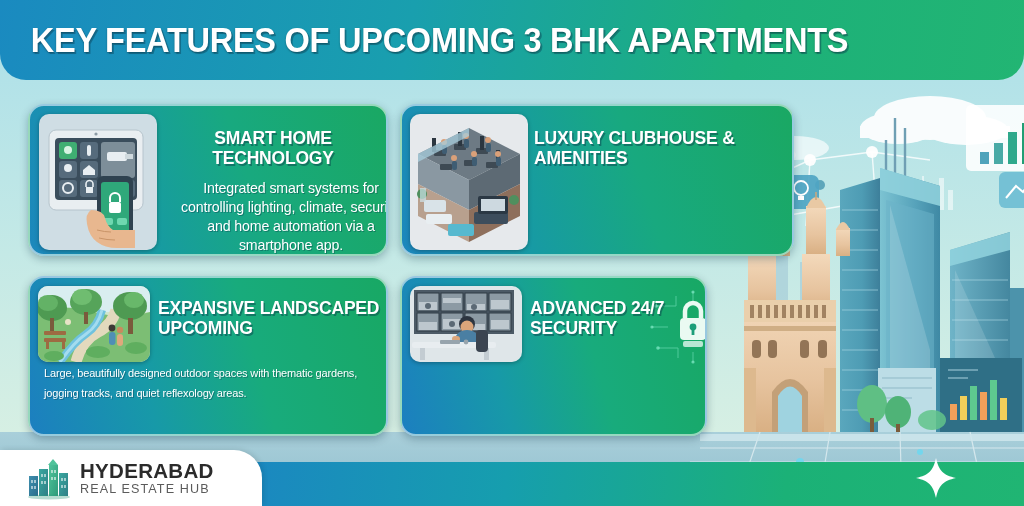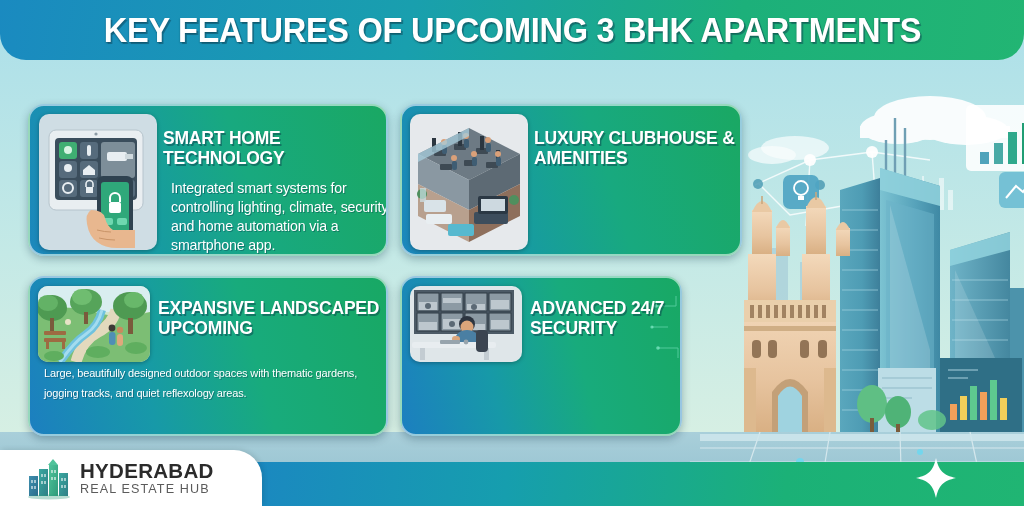--- a/index.html
+++ b/index.html
@@ -8,25 +8,25 @@
     font-family:"Liberation Sans", sans-serif;
     background:#ffffff;
     position:relative;
   }
 
   
   #bg { position:absolute; inset:0; z-index:0; }
 
   
   #header {
-    position:absolute; left:0; top:0; width:1024px; height:60px;
+    position:absolute; left:0; top:0; width:1024px; height:80px;
     background:linear-gradient(100deg,#1a8ac0 0%,#199fae 40%,#1cb07a 72%,#22b573 100%);
     border-bottom-left-radius:26px; border-bottom-right-radius:26px;
     z-index:5;
-    display:flex; align-items:center; justify-content:center;
+    display:flex; align-items:center; 
   }
   #header-title {
     color:#ffffff;
     font-size:35px;
     font-weight:bold;
     letter-spacing:-0.3px;
     font-family:"Liberation Sans Narrow","Liberation Sans",sans-serif;
     transform:scaleX(0.93);
     white-space:nowrap;
     text-shadow:2px 2px 0 rgba(10,60,80,0.40), 0 1px 2px rgba(0,0,0,0.35);
@@ -334,21 +334,21 @@
       <circle cx="1000" cy="470" r="3"></circle>
   </g>
 
   <rect x="700" y="434" width="324" height="7" fill="#cfe6ec" opacity="0.85"></rect>
 </svg>
 
 <div id="header">
   <div id="header-title">KEY FEATURES OF UPCOMING 3 BHK APARTMENTS</div>
 </div>
 
-<div class="card card-grad-a" style="left:28px; top:104px; width:360px; height:152px;">
+<div class="card card-grad-a" style="left:28px; top:104px; width:360px; height:152px;text-align:center;">
   <div class="card-img" style="left:9px; top:8px; width:118px; height:136px;">
     <svg viewBox="0 0 118 136" width="118" height="136">
       <rect width="118" height="136" fill="#cfdde4"></rect>
       <rect x="10" y="16" width="94" height="80" rx="7" fill="#e9eef1" stroke="#b6c4cc"></rect>
       <rect x="16" y="24" width="82" height="62" rx="4" fill="#3a4d5c"></rect>
       <circle cx="57" cy="20" r="1.6" fill="#8c9aa4"></circle>
       <g>
         <rect x="20" y="28" width="18" height="17" rx="3" fill="#3fae72"></rect>
         <circle cx="29" cy="36" r="4" fill="#d6f3e2"></circle>
         <rect x="41" y="28" width="18" height="17" rx="3" fill="#566b7c"></rect>
@@ -379,21 +379,21 @@
       <g stroke="#c99468" stroke-width="1" fill="none">
         <path d="M58 116 q8 2 14 2"></path>
           <path d="M60 124 q8 2 16 2"></path>
       </g>
     </svg>
   </div>
   <div class="card-title" style="left:133px; top:22px; width:220px;">SMART HOME TECHNOLOGY</div>
   <div class="card-body" style="left:141px; top:73px; width:240px;">Integrated smart systems for controlling lighting, climate, security, and home automation via a smartphone app.</div>
 </div>
 
-<div class="card card-grad-a" style="left:400px; top:104px; width:342px; height:152px;">
+<div class="card card-grad-a" style="left:400px; top:104px; width:394px; height:152px;">
   <div class="card-img" style="left:8px; top:8px; width:118px; height:136px;">
     <svg viewBox="0 0 118 136" width="118" height="136">
       <rect width="118" height="136" fill="#e6e9ec"></rect>
 
       <polygon points="8,40 59,14 110,40 59,66" fill="#6d7a84"></polygon>
       <polygon points="8,40 59,66 59,96 8,70" fill="#8a98a2"></polygon>
       <polygon points="59,66 110,40 110,70 59,96" fill="#5d6a74"></polygon>
 
       <g fill="#3e4a54">
         <rect x="24" y="36" width="12" height="6" rx="1"></rect>
@@ -494,21 +494,21 @@
           <ellipse cx="98" cy="62" rx="11" ry="6"></ellipse>
         <ellipse cx="16" cy="70" rx="10" ry="5"></ellipse>
       </g>
       <circle cx="30" cy="36" r="3" fill="#e8e3c6"></circle>
     </svg>
   </div>
   <div class="card-title" style="left:128px; top:20px; width:230px;">EXPANSIVE LANDSCAPED UPCOMING</div>
   <div class="card-body" style="left:14px; top:85px; width:344px; font-size:11px; line-height:20px;">Large, beautifully designed outdoor spaces with thematic gardens, jogging tracks, and quiet reflexology areas.</div>
 </div>
 
-<div class="card card-grad-b" style="left:400px; top:276px; width:282px; height:160px;">
+<div class="card card-grad-b" style="left:400px; top:276px; width:307px; height:160px;">
   <div class="card-img" style="left:8px; top:8px; width:112px; height:76px;">
     <svg viewBox="0 0 112 76" width="112" height="76">
       <rect width="112" height="76" fill="#dfe6e9"></rect>
 
       <g>
         <rect x="4" y="4" width="100" height="44" fill="#4c5a66"></rect>
         <g fill="#8c9aa4" stroke="#2f3b45">
           <rect x="7" y="7" width="22" height="18"></rect>
             <rect x="31" y="7" width="22" height="18"></rect>
           <rect x="55" y="7" width="22" height="18"></rect>

